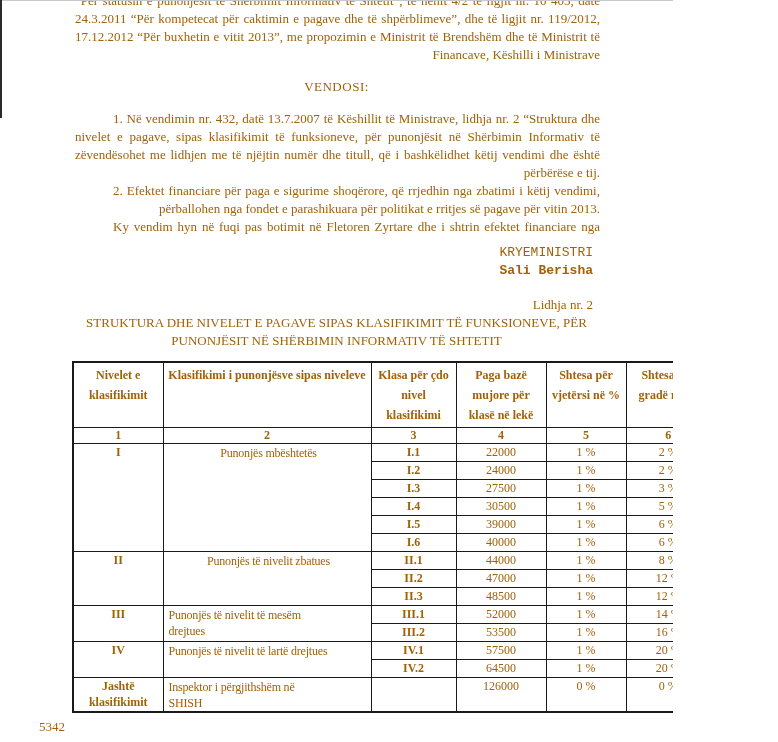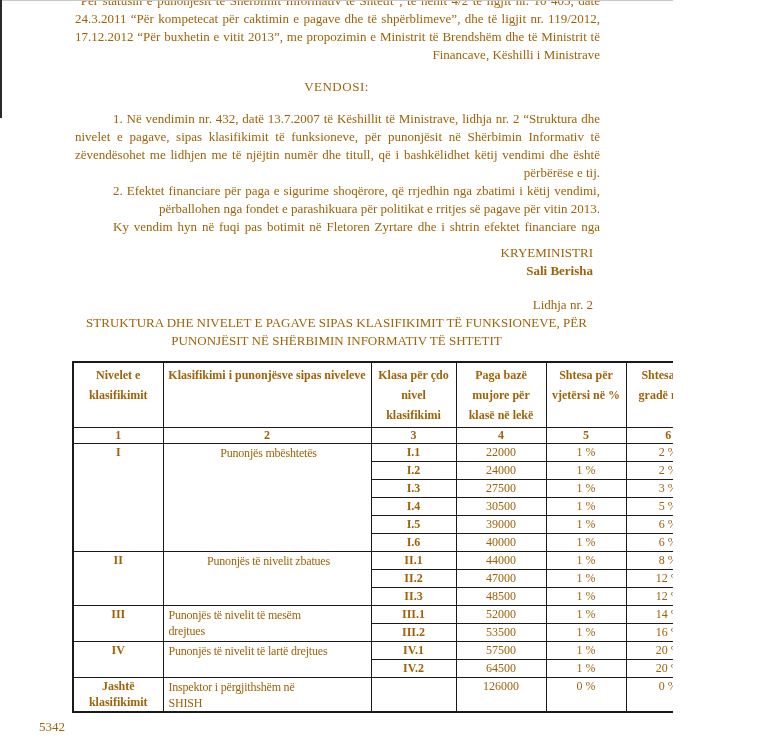--- a/index.html
+++ b/index.html
@@ -42,20 +42,21 @@
     line-height: 18px;
     margin-top: 14px;
     margin-bottom: 14px;
     letter-spacing: 0.5px;
   }
   .sig {
     text-align: right;
     margin-top: 8px;
     margin-right: 80px;
     line-height: 18px;
+    font-family: Liberation Mono, monospace;
   }
   .sig .name { font-weight: bold; }
   .annex-label {
     text-align: right;
     margin-right: 80px;
     margin-top: 16px;
     line-height: 18px;
   }
   .annex-title {
     text-align: center;

